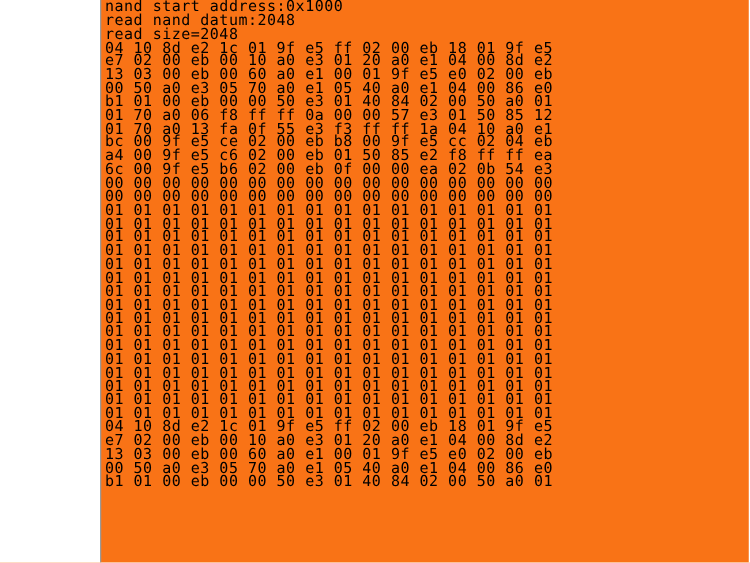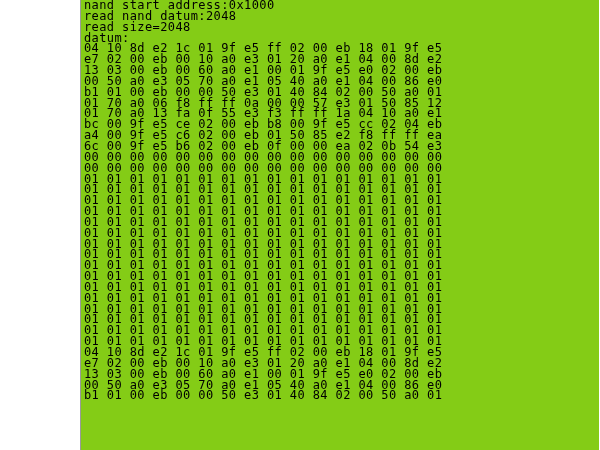--- a/index.html
+++ b/index.html
@@ -15,40 +15,39 @@
   }
   .console {
     position: absolute;
     left: 80px;
     top: 0;
     width: 519px;
     height: 450px;
     border-left: 1px solid #9a9a9a;
     padding-left: 3px;
     box-sizing: border-box;
-    background: #84cc16;
+    background: #f97316;
     overflow: hidden;
   }
   .console-line {
     font-family: "DejaVu Sans Mono", "Liberation Mono", monospace;
     font-size: 12px;
     line-height: 10.85px;
     letter-spacing: 0.4px;
     color: #000000;
     white-space: pre;
   }
 </style>
 </head>
 <body>
 
 <div class="console">
     <div class="console-line">nand start address:0x1000</div>
     <div class="console-line">read nand datum:2048</div>
     <div class="console-line">read size=2048</div>
-    <div class="console-line">datum:</div>
     <div class="console-line">04 10 8d e2 1c 01 9f e5 ff 02 00 eb 18 01 9f e5</div>
     <div class="console-line">e7 02 00 eb 00 10 a0 e3 01 20 a0 e1 04 00 8d e2</div>
     <div class="console-line">13 03 00 eb 00 60 a0 e1 00 01 9f e5 e0 02 00 eb</div>
     <div class="console-line">00 50 a0 e3 05 70 a0 e1 05 40 a0 e1 04 00 86 e0</div>
     <div class="console-line">b1 01 00 eb 00 00 50 e3 01 40 84 02 00 50 a0 01</div>
     <div class="console-line">01 70 a0 06 f8 ff ff 0a 00 00 57 e3 01 50 85 12</div>
     <div class="console-line">01 70 a0 13 fa 0f 55 e3 f3 ff ff 1a 04 10 a0 e1</div>
     <div class="console-line">bc 00 9f e5 ce 02 00 eb b8 00 9f e5 cc 02 04 eb</div>
     <div class="console-line">a4 00 9f e5 c6 02 00 eb 01 50 85 e2 f8 ff ff ea</div>
     <div class="console-line">6c 00 9f e5 b6 02 00 eb 0f 00 00 ea 02 0b 54 e3</div>

